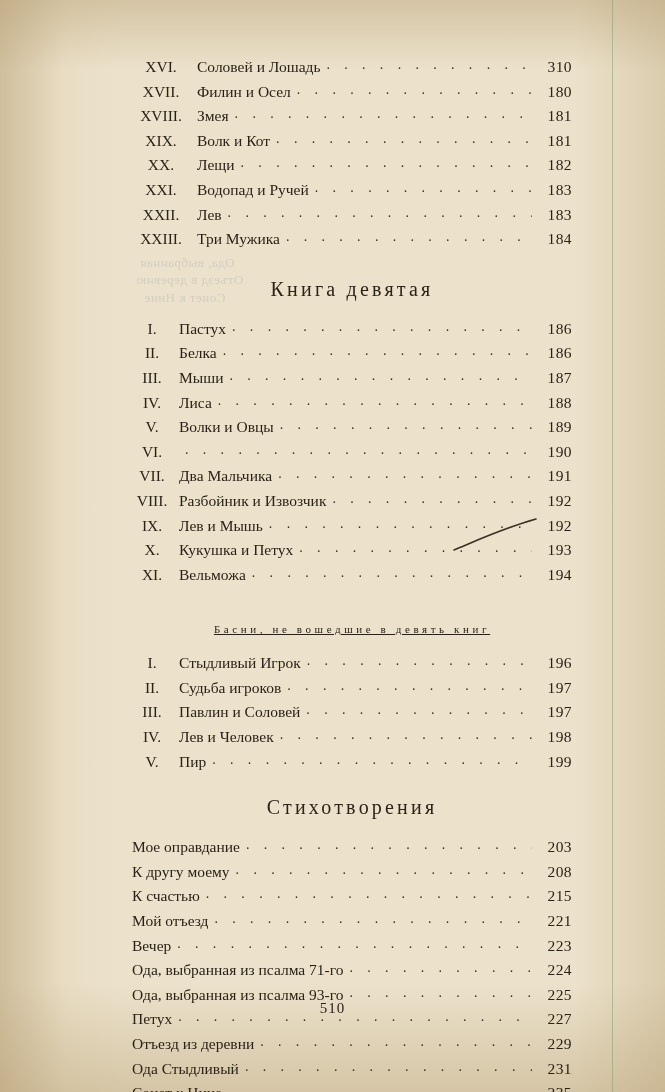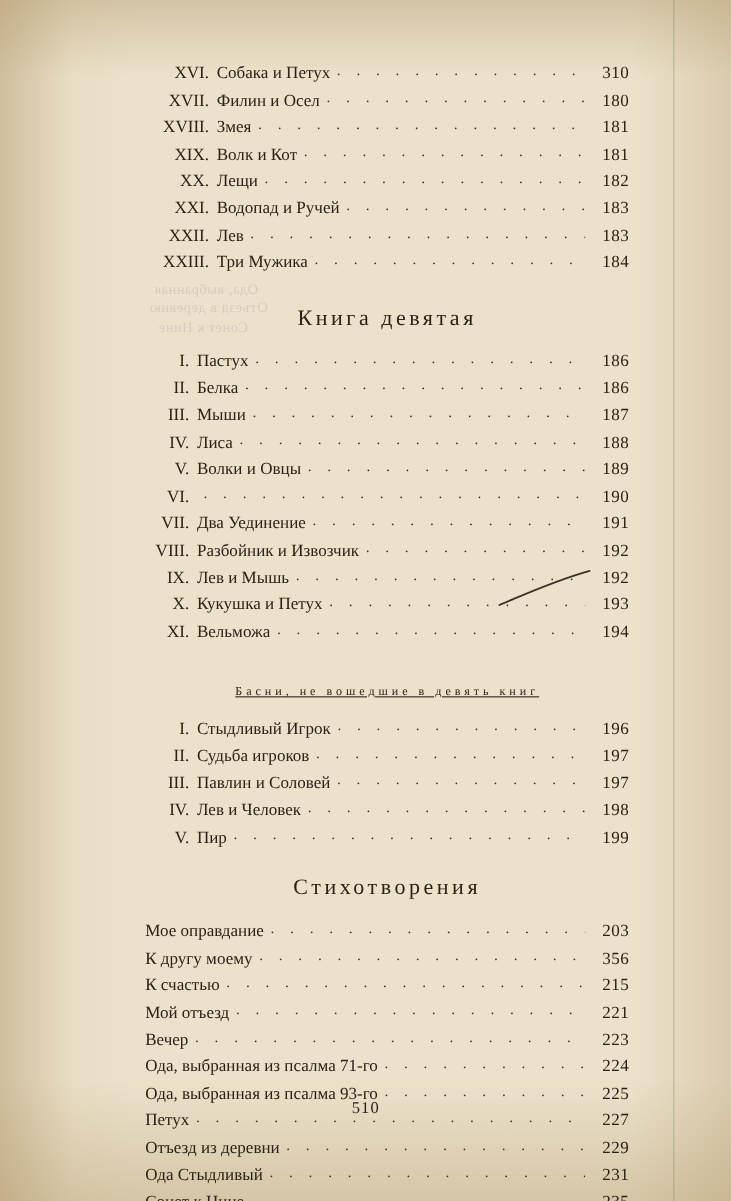--- a/index.html
+++ b/index.html
@@ -98,21 +98,21 @@
   .entry {
     display: flex;
     align-items: baseline;
     font-size: 15.5px;
     line-height: 23.6px;
     white-space: nowrap;
     color: #2a2218;
   }
   .entry .num {
     display: inline-block;
-    text-align: right;
+    text-align: center;
     padding-right: 7px;
     flex: 0 0 auto;
   }
   .entry .title {
     flex: 0 0 auto;
   }
   .entry .leader {
     flex: 1 1 auto;
     overflow: hidden;
     margin: 0 6px;
@@ -160,21 +160,21 @@
 
   <svg class="pen-mark" viewBox="0 0 86 34">
     <path d="M2 32 C 26 22, 52 10, 84 1" stroke="#3a3228" stroke-width="1.6" fill="none" stroke-linecap="round"></path>
   </svg>
 
   <div class="content">
 
     <div>
       <div class="entry group-roman">
         <span class="num">XVI.</span>
-        <span class="title">Собака  и  Петух</span>
+        <span class="title">Соловей  и  Лошадь</span>
         <span class="leader">. . . . . . . . . . . . . . . . . . . . . . . . . . . . . .</span>
         <span class="page-no">310</span>
       </div>
       <div class="entry group-roman">
         <span class="num">XVII.</span>
         <span class="title">Филин  и  Осел</span>
         <span class="leader">. . . . . . . . . . . . . . . . . . . . . . . . . . . . . .</span>
         <span class="page-no">180</span>
       </div>
       <div class="entry group-roman">
@@ -247,21 +247,21 @@
         <span class="leader">. . . . . . . . . . . . . . . . . . . . . . . . . . . . . .</span>
         <span class="page-no">189</span>
       </div>
       <div class="entry group-roman2">
         <span class="num">VI.</span>
         <span class="leader">. . . . . . . . . . . . . . . . . . . . . . . . . . . . . .</span>
         <span class="page-no">190</span>
       </div>
       <div class="entry group-roman2">
         <span class="num">VII.</span>
-        <span class="title">Два Уединение</span>
+        <span class="title">Два Мальчика</span>
         <span class="leader">. . . . . . . . . . . . . . . . . . . . . . . . . . . . . .</span>
         <span class="page-no">191</span>
       </div>
       <div class="entry group-roman2">
         <span class="num">VIII.</span>
         <span class="title">Разбойник  и  Извозчик</span>
         <span class="leader">. . . . . . . . . . . . . . . . . . . . . . . . . . . . . .</span>
         <span class="page-no">192</span>
       </div>
       <div class="entry group-roman2">
@@ -323,21 +323,21 @@
       <div class="entry group-none">
         <span class="num"></span>
         <span class="title">Мое  оправдание</span>
         <span class="leader">. . . . . . . . . . . . . . . . . . . . . . . . . . . . . .</span>
         <span class="page-no">203</span>
       </div>
       <div class="entry group-none">
         <span class="num"></span>
         <span class="title">К другу моему</span>
         <span class="leader">. . . . . . . . . . . . . . . . . . . . . . . . . . . . . .</span>
-        <span class="page-no">356</span>
+        <span class="page-no">208</span>
       </div>
       <div class="entry group-none">
         <span class="num"></span>
         <span class="title">К    счастью</span>
         <span class="leader">. . . . . . . . . . . . . . . . . . . . . . . . . . . . . .</span>
         <span class="page-no">215</span>
       </div>
       <div class="entry group-none">
         <span class="num"></span>
         <span class="title">Мой отъезд</span>

